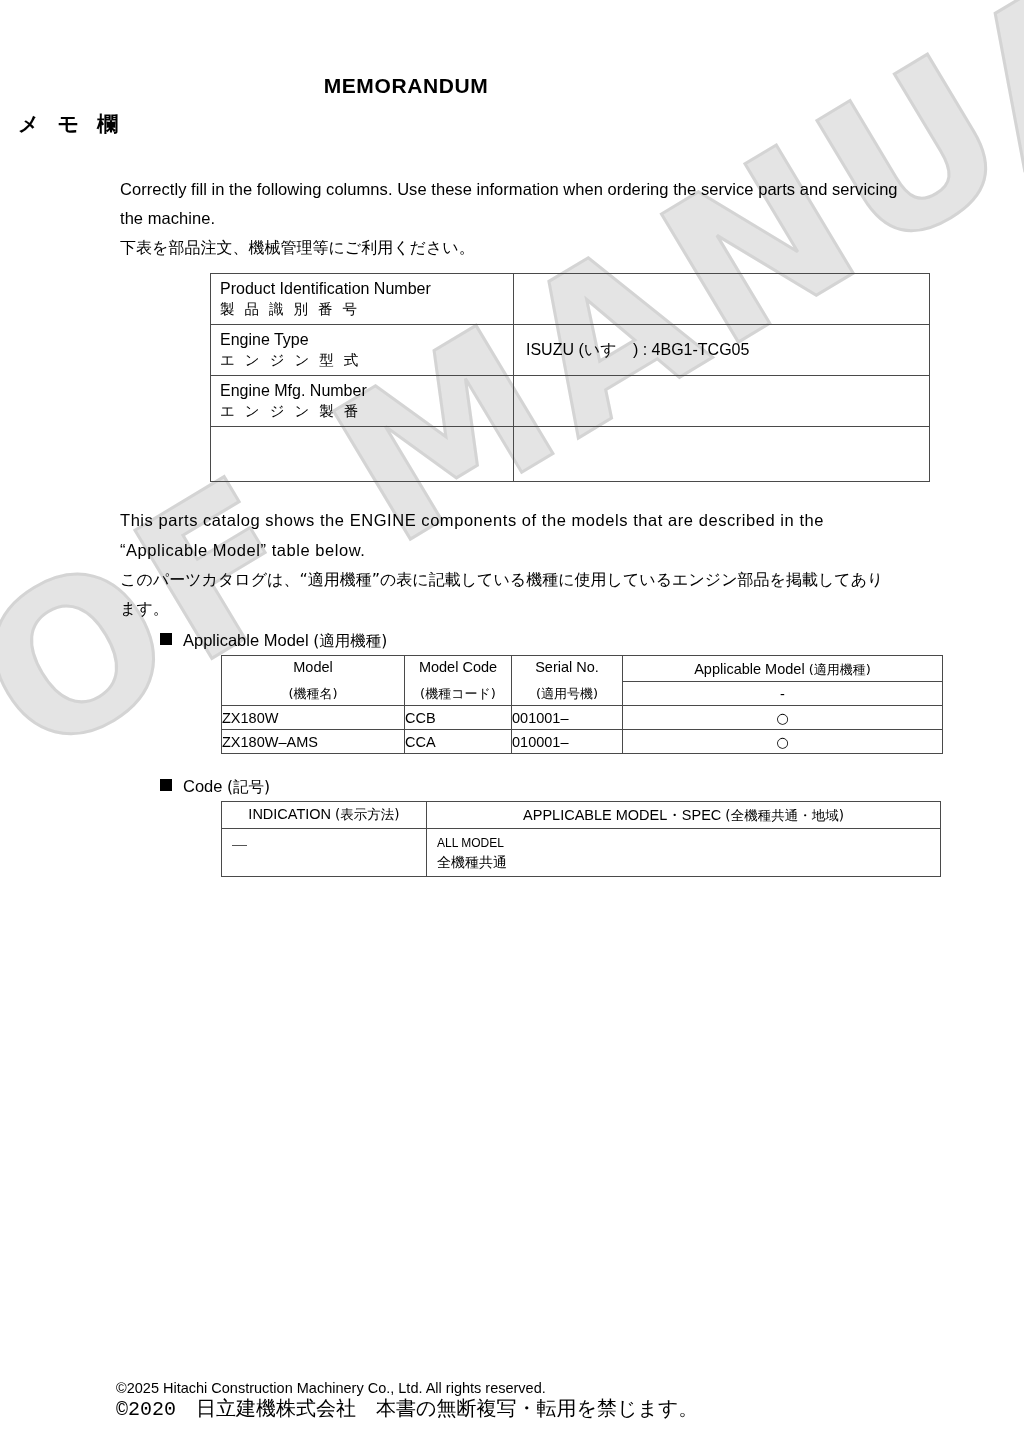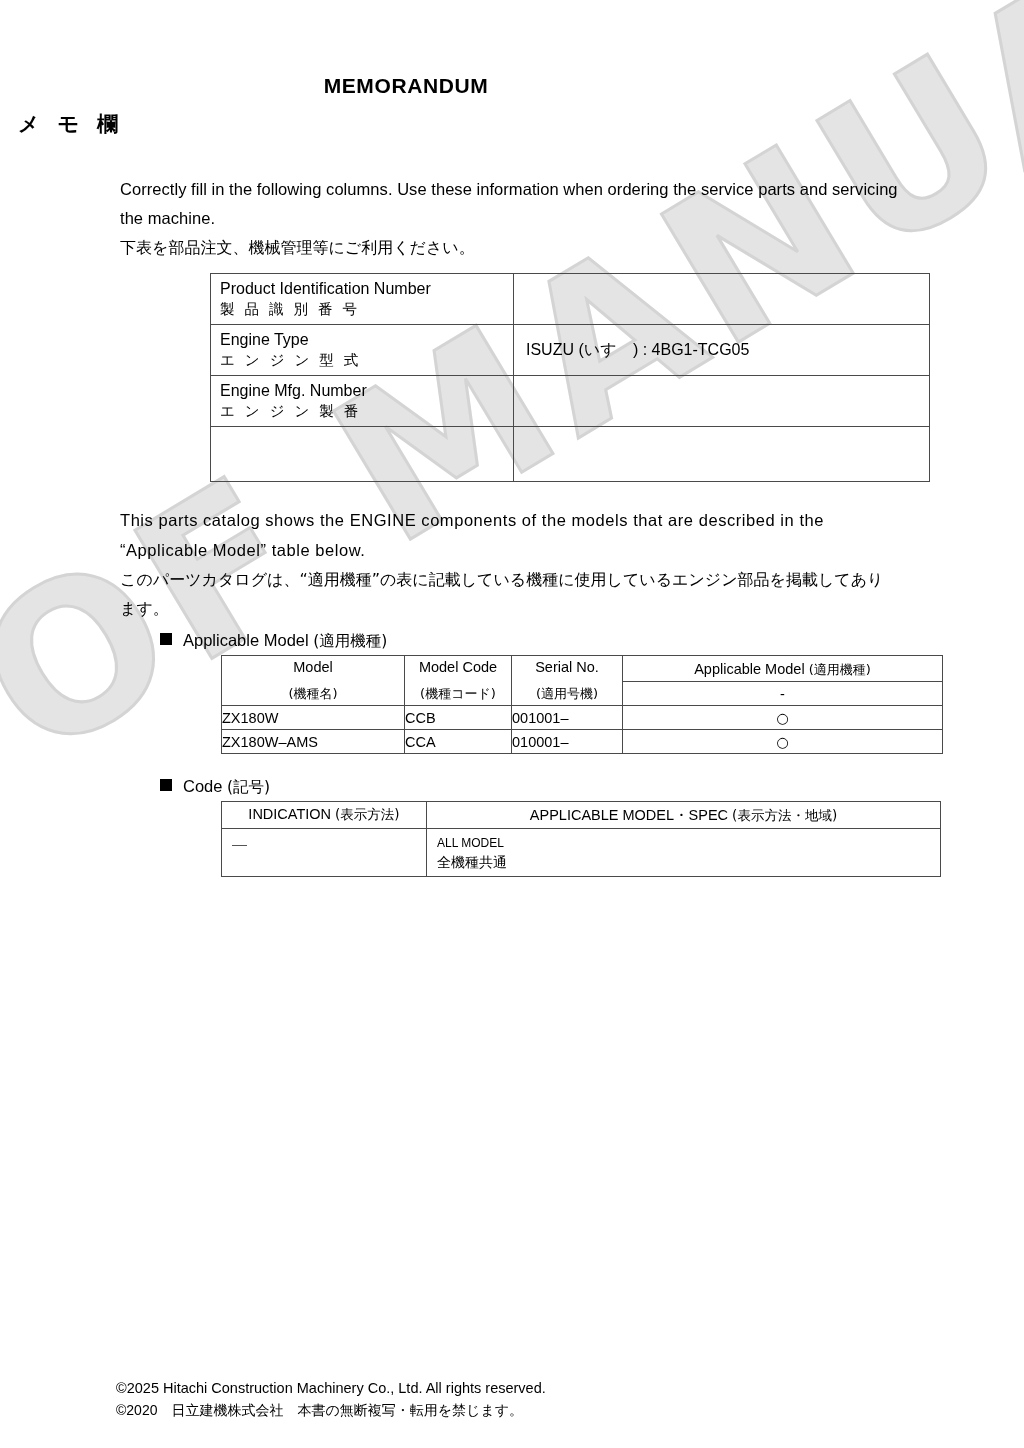--- a/index.html
+++ b/index.html
@@ -248,22 +248,22 @@
     left: 116px;
     top: 1377px;
     width: 700px;
   }
   .foot-en {
     font-size: 14.5px;
     line-height: 22px;
     white-space: nowrap;
   }
   .foot-jp {
-    font-family: Liberation Sans, sans-serif;
-    font-size: 14px;
+    font-family: Liberation Mono, monospace;
+    font-size: 20px;
     line-height: 22px;
     white-space: nowrap;
   }
 </style>
 </head>
 <body>
 
 <div class="page">
 
   <div class="watermark-layer">
@@ -380,21 +380,21 @@
 
     <table class="tbl3">
       <tbody>
           <tr>
         <td class="w-ind t3head">
           <span>INDICATION</span>
           <span class="jpsm">(表示方法)</span>
         </td>
         <td class="w-spec t3head">
           <span>APPLICABLE MODEL・SPEC</span>
-          <span class="jpsm">(表示方法・地域)</span>
+          <span class="jpsm">(全機種共通・地域)</span>
         </td>
       </tr>
       <tr>
         <td class="t3body">
           <div class="ind-dash">—</div>
         </td>
         <td class="t3body">
           <div class="spec-en">ALL MODEL</div>
           <div class="spec-jp">全機種共通</div>
         </td>

